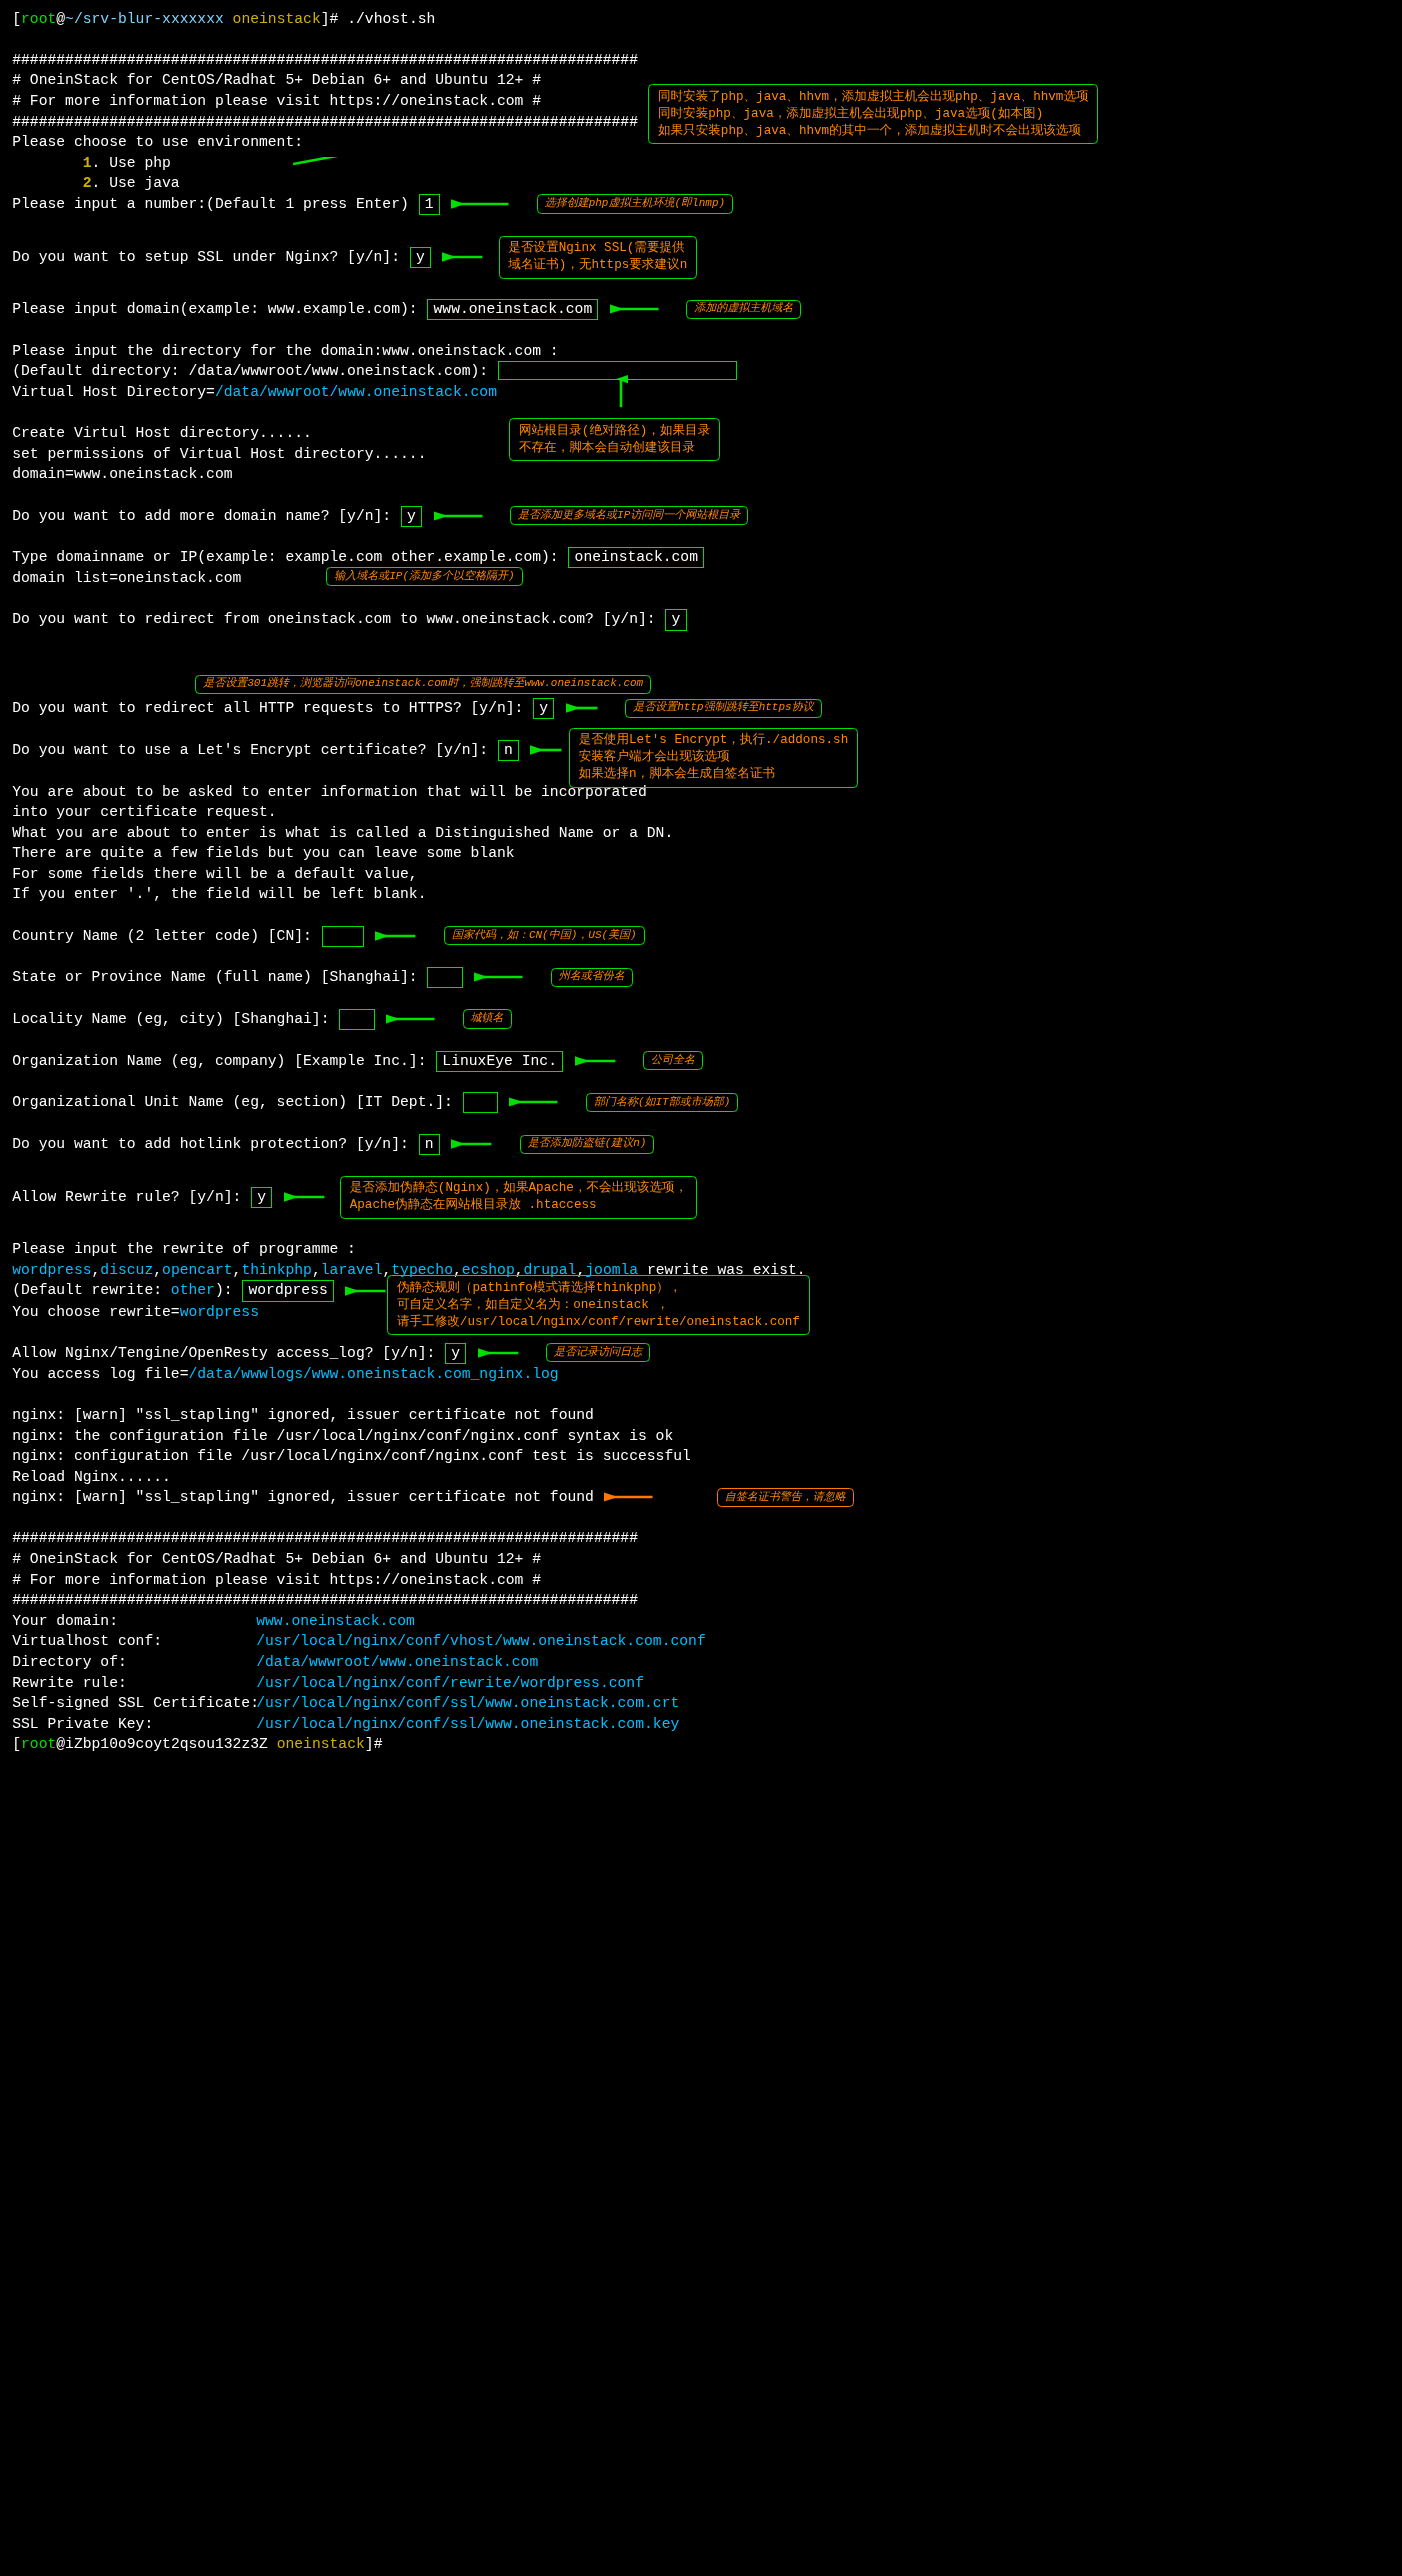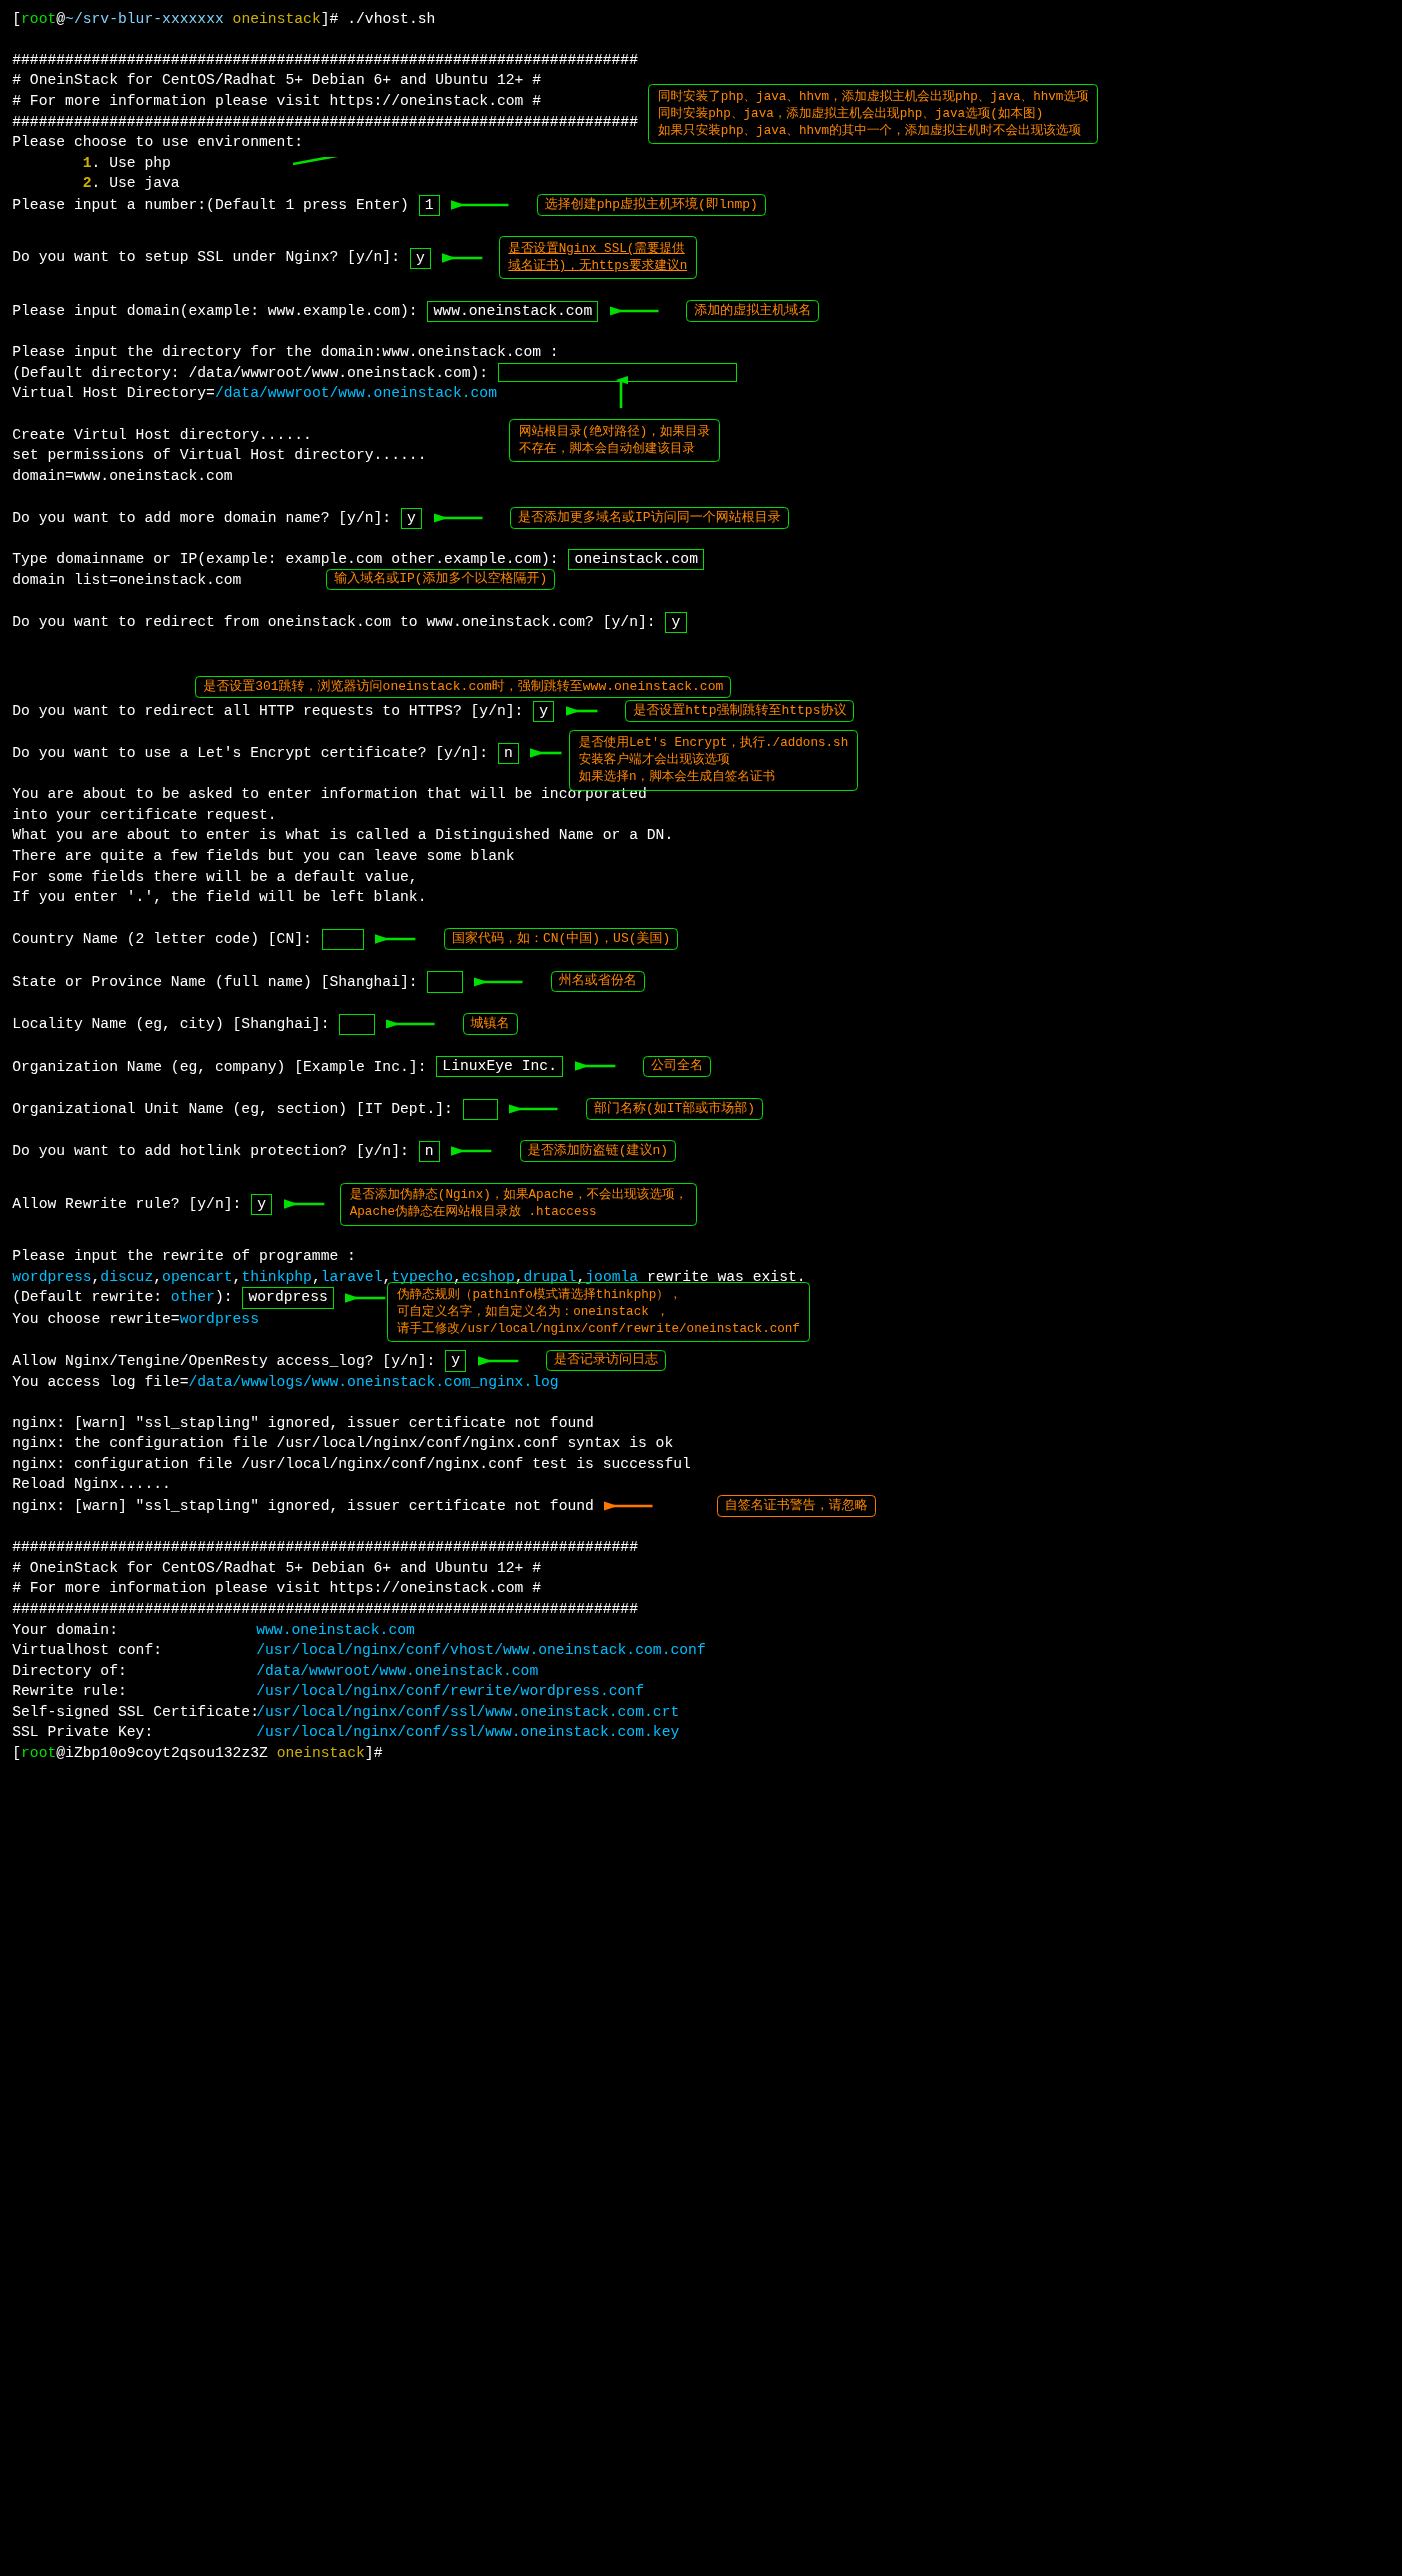--- a/index.html
+++ b/index.html
@@ -34,23 +34,24 @@
     top: 0;
   }
   .greenbox.tall { min-width: 227px; height: 1.15em; }
   .annot {
     display: inline-block;
     border: 1.7px solid #00e000;
     border-radius: 4.4px;
     color: #ff8800;
     padding: 1.7px 7px;
     margin-left: 12.2px;
-    font-size: 13px;
+    font-size: 11px;
     line-height: 1.25em;
     vertical-align: middle;
+    font-style: italic;
   }
   .annot.orange {
     border-color: #ff7700;
     margin-left: 48px;
   }
   .annot-multiline {
     display: inline-block;
     border: 1.7px solid #00e000;
     border-radius: 4.4px;
     color: #ff8800;
@@ -129,21 +130,21 @@
   <span>Do you want to setup SSL under Nginx? [y/n]:</span>
   <span class="greenbox">y</span>
   <span class="arrow"><svg width="44" height="14" viewBox="0 0 50 16">
           <defs>
             <marker id="ah3" markerWidth="10" markerHeight="10" refX="2" refY="3" orient="auto">
               <path d="M9,0 L9,6 L0,3 z" fill="#00e000"></path>
             </marker>
           </defs>
           <line x1="46" y1="8" x2="10" y2="8" stroke="#00e000" stroke-width="3" marker-end="url(#ah3)"></line>
         </svg></span>
-  <span class="annot-multiline" style="vertical-align:middle;text-decoration:underline;">
+  <span class="annot-multiline" style="vertical-align:middle;">
     <span>是否设置Nginx SSL(需要提供</span><br>
     <span>域名证书)，无https要求建议n</span>
   </span>
 </div>
 
 <div class="line">&nbsp;</div>
 
 <div class="line">
   <span>Please input domain(example: www.example.com):</span>
   <span class="greenbox">www.oneinstack.com</span>

